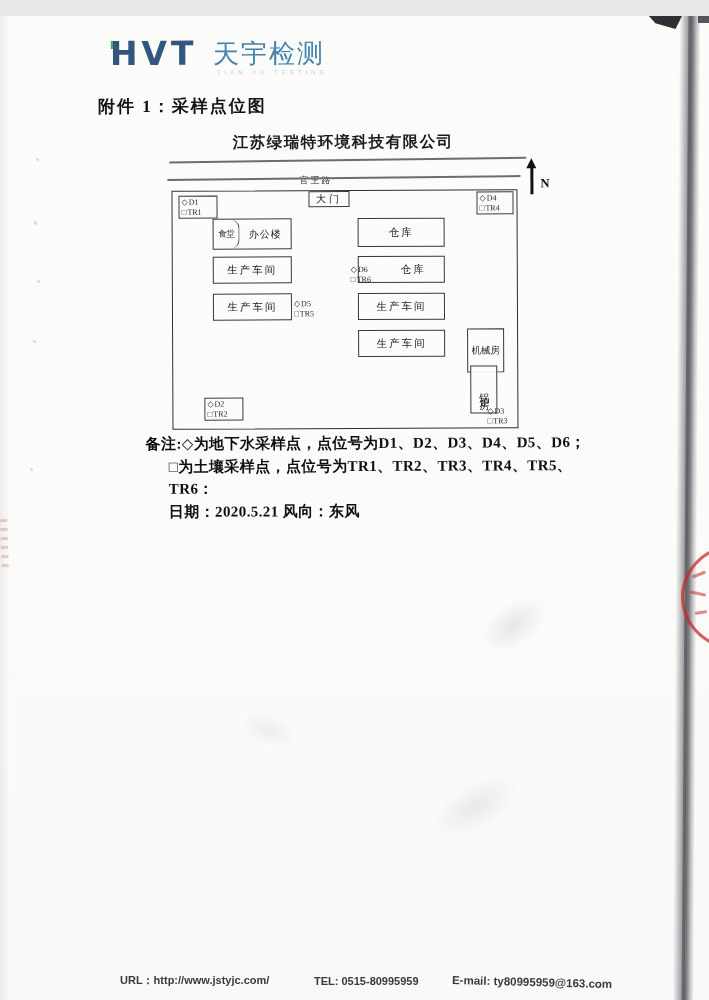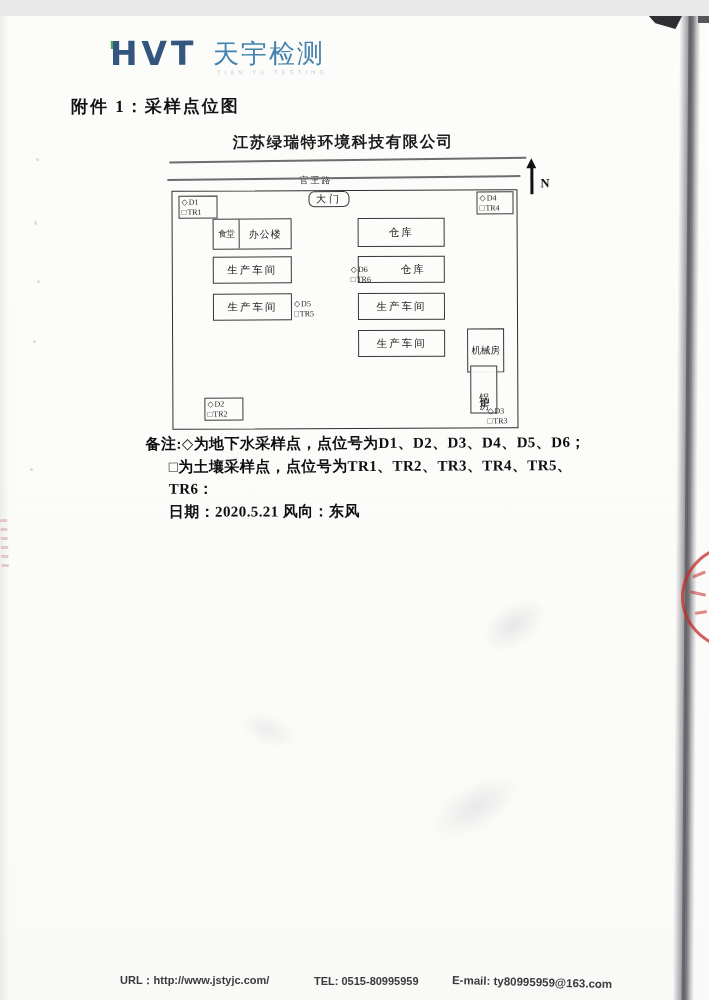--- a/index.html
+++ b/index.html
@@ -28,21 +28,21 @@
     font-weight:400;font-size:26px;line-height:1;color:#4383ad;letter-spacing:2px;
   }
   .logo-sub{
     position:absolute;left:218px;top:53px;
     font-family:"Liberation Sans",sans-serif;
     font-size:6px;color:#c9cdd2;letter-spacing:4px;
   }
 
   
   .attachment-title{
-    position:absolute;left:72px;top:78px;
+    position:absolute;left:99px;top:78px;
     font-size:17px;font-weight:bold;color:#121212;letter-spacing:2px;
   }
 
   
   .company-name{
     position:absolute;left:172px;top:116px;width:344px;text-align:center;
     font-size:15.5px;font-weight:bold;color:#1b1b1b;letter-spacing:1.5px;
   }
   .road-line{position:absolute;height:2px;background:#6d6d6d;}
   .road-line-1{left:170px;top:143px;width:357px;transform:rotate(-0.5deg);}
@@ -59,24 +59,24 @@
   }
   .north-label{position:absolute;left:17px;top:18px;font-size:12.5px;font-weight:bold;color:#111;}
 
   .boundary{position:absolute;left:172px;top:174px;width:344px;height:237px;border:1.6px solid #2f2f2f;}
 
   .building{
     position:absolute;border:1.4px solid #383838;background:rgba(252,252,250,0.92);
     display:flex;align-items:center;justify-content:center;
     font-size:10.5px;color:#1c1c1c;letter-spacing:2px;box-sizing:border-box;
   }
-  .gate{left:309px;top:175px;width:41px;height:16px;font-size:10px;letter-spacing:3px;border-radius:6px;}
+  .gate{left:309px;top:175px;width:41px;height:16px;font-size:10px;letter-spacing:3px;}
   .canteen-office{left:213px;top:202px;width:79px;height:31px;padding:0;display:flex;}
   .co-cell{display:flex;align-items:center;justify-content:center;height:100%;box-sizing:border-box;}
-  .co-cell-1{width:26px;border-right:1.4px solid #383838;font-size:8.5px;letter-spacing:-0.5px;}
+  .co-cell-1{width:26px;border-right:1.4px solid #383838;font-size:8.5px;letter-spacing:-0.5px;border-radius:9px;}
   .co-cell-2{flex:1;font-size:10px;letter-spacing:1px;}
   .wleft1{left:213px;top:240px;width:79px;height:27px;}
   .wleft2{left:213px;top:277px;width:79px;height:27px;}
   .ware1{left:358px;top:202px;width:87px;height:29px;}
   .ware2{left:358px;top:240px;width:87px;height:27px;}
   .ware2 .blabel{padding-left:24px;}
   .wright1{left:358px;top:277px;width:87px;height:27px;}
   .wright2{left:358px;top:314px;width:87px;height:27px;}
   .machinery{left:467px;top:313px;width:37px;height:44px;font-size:9.5px;letter-spacing:0;}
   .boiler{left:470px;top:350px;width:27px;height:48px;writing-mode:vertical-rl;text-orientation:upright;font-size:10px;letter-spacing:3px;}

